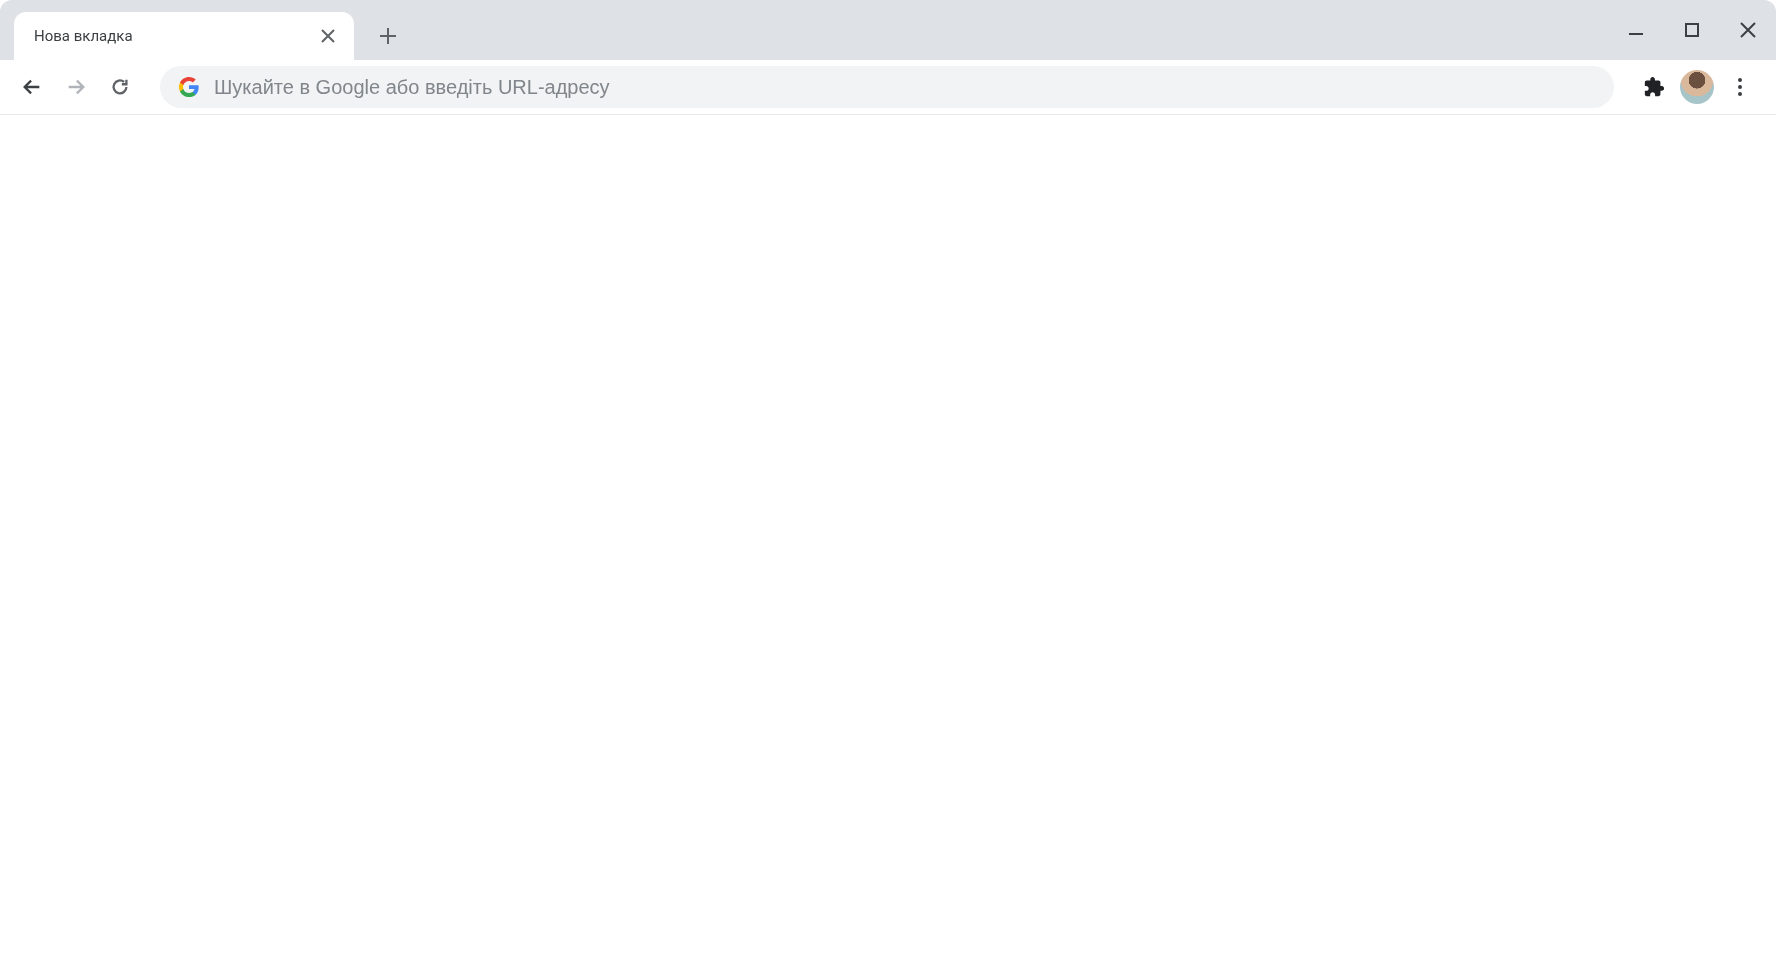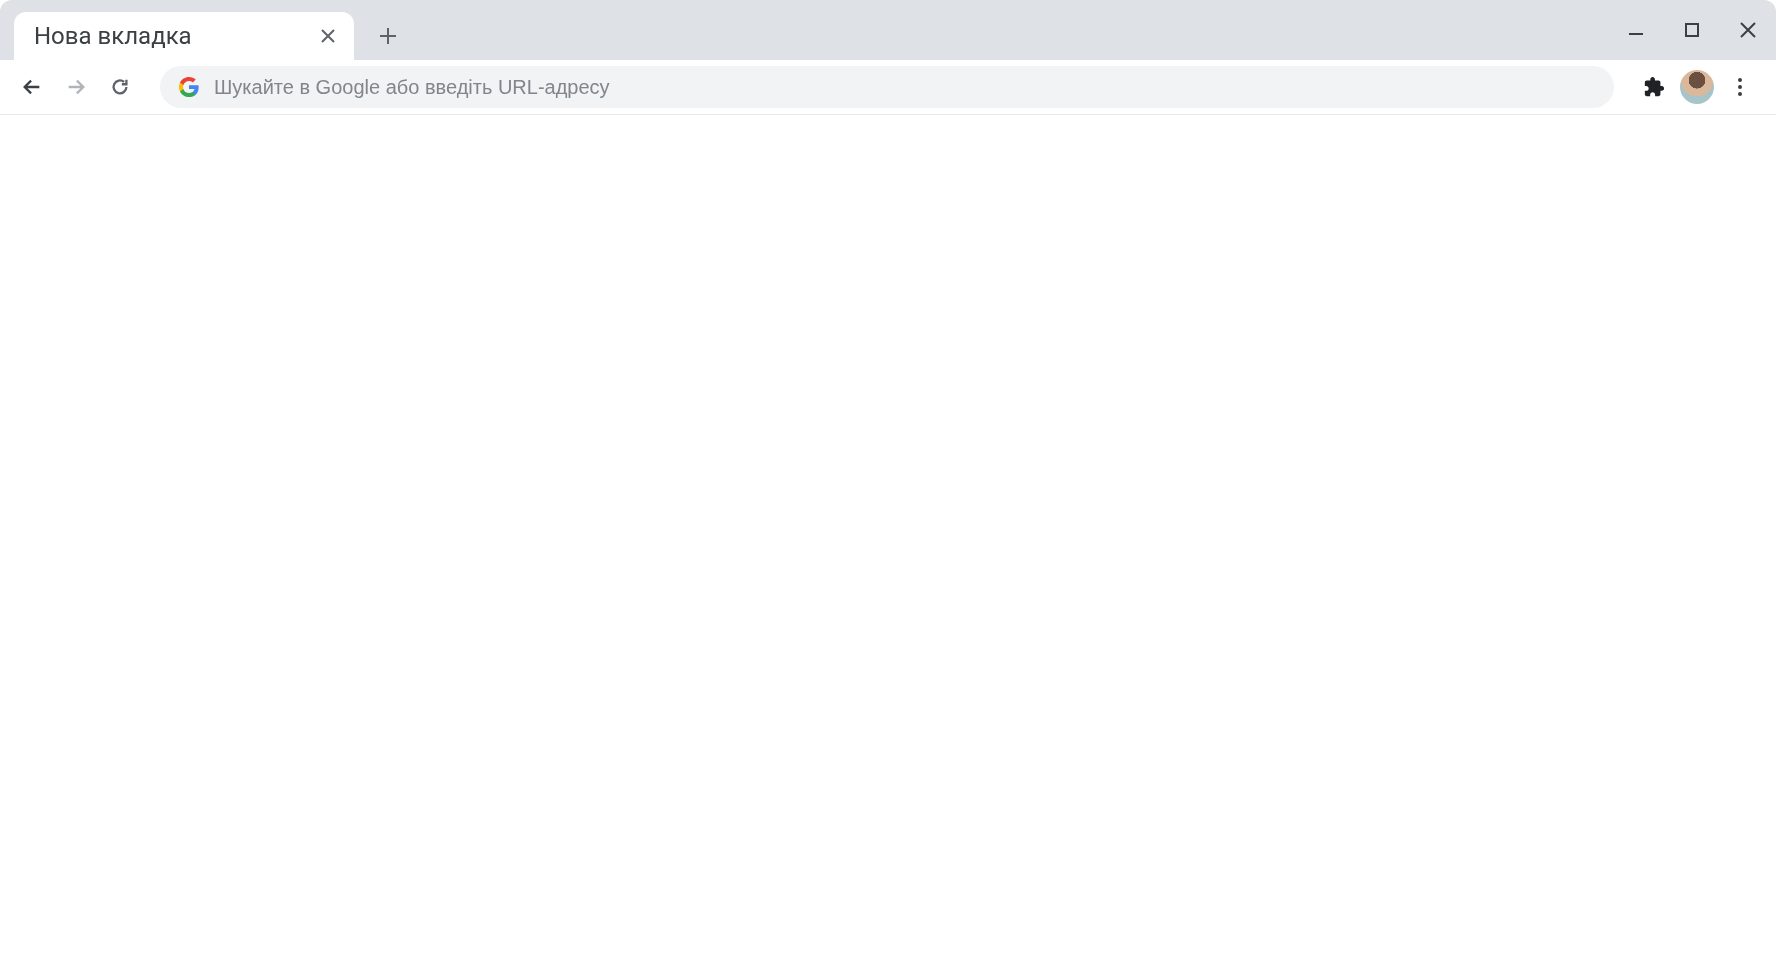--- a/index.html
+++ b/index.html
@@ -22,21 +22,21 @@
     border-top-left-radius: 12px;
     border-top-right-radius: 12px;
     margin-left: 14px;
     display: flex;
     align-items: center;
     padding: 0 14px 0 20px;
     position: relative;
   }
   .tab-title {
     flex: 1;
-    font-size: 24px;
+    font-size: 15px;
     color: #3c4043;
     white-space: nowrap;
     overflow: hidden;
     text-overflow: ellipsis;
   }
   .tab-close {
     width: 24px; height: 24px;
     display: flex; align-items: center; justify-content: center;
     border-radius: 50%;
     cursor: pointer;

